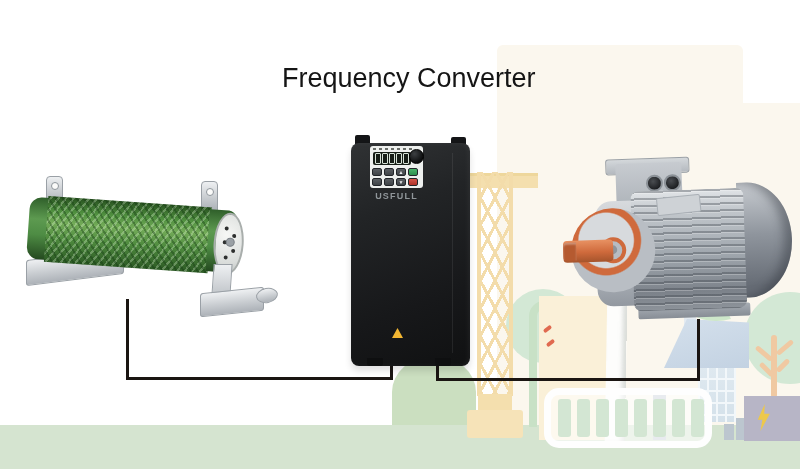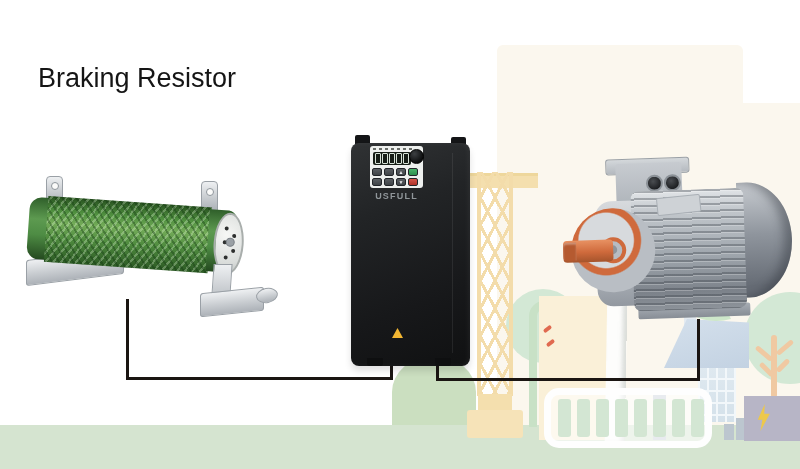--- a/index.html
+++ b/index.html
@@ -244,15 +244,15 @@
     <div class="abs m-plate" style="left:102px;top:41px;width:42px;height:16px;"></div>
 
     <div class="abs m-flange" style="left:15px;top:51px;width:84px;height:84px;"></div>
     <div class="abs m-hub" style="left:44px;top:80px;width:18px;height:18px;"></div>
     <div class="abs m-hub-dot" style="left:52px;top:88px;width:9px;height:9px;"></div>
 
     <div class="abs m-shaft" style="left:7px;top:82px;width:50px;height:22px;"></div>
     <div class="abs m-shaft-tip" style="left:7px;top:84px;width:13px;height:18px;"></div>
   </div>
 
-  <div class="heading" style="left:22px;width:230px;">Braking Resistor</div>
+  <div class="heading" style="left:282px;width:250px;">Frequency Converter</div>
 
 </div>
 
 </body></html>

